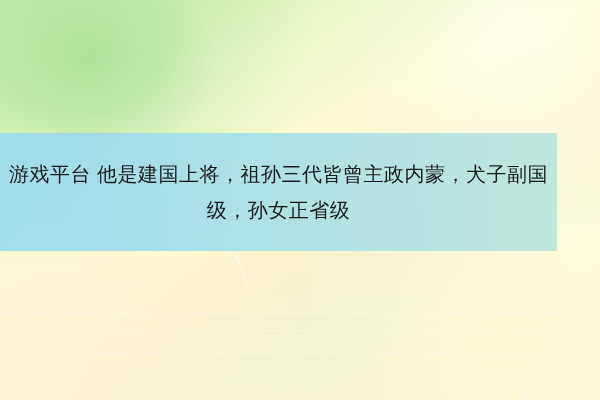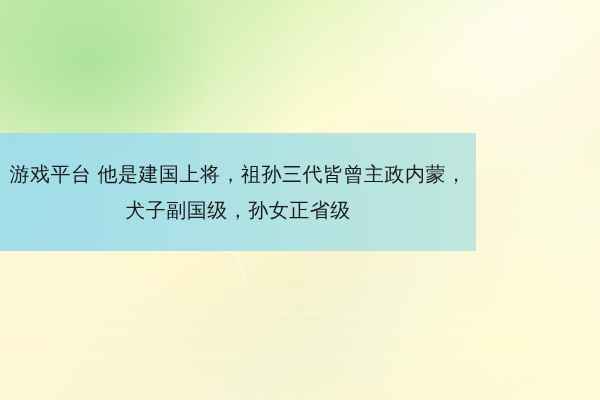--- a/index.html
+++ b/index.html
@@ -87,21 +87,21 @@
     position: absolute;
     left: 0; right: 0;
     height: 1px;
     background: rgba(255,255,255,0.35);
     pointer-events: none;
   }
   .title-band {
     position: absolute;
     left: 0;
     top: 133px;
-    width: 476px;
+    width: 557px;
     height: 118px;
     background: linear-gradient(90deg,
        rgba(155,220,235,0.92) 0%,
        rgba(160,221,234,0.94) 20%,
        rgba(168,224,231,0.94) 45%,
        rgba(176,226,226,0.93) 70%,
        rgba(186,229,221,0.92) 100%);
     display: flex;
     align-items: center;
     justify-content: center;

